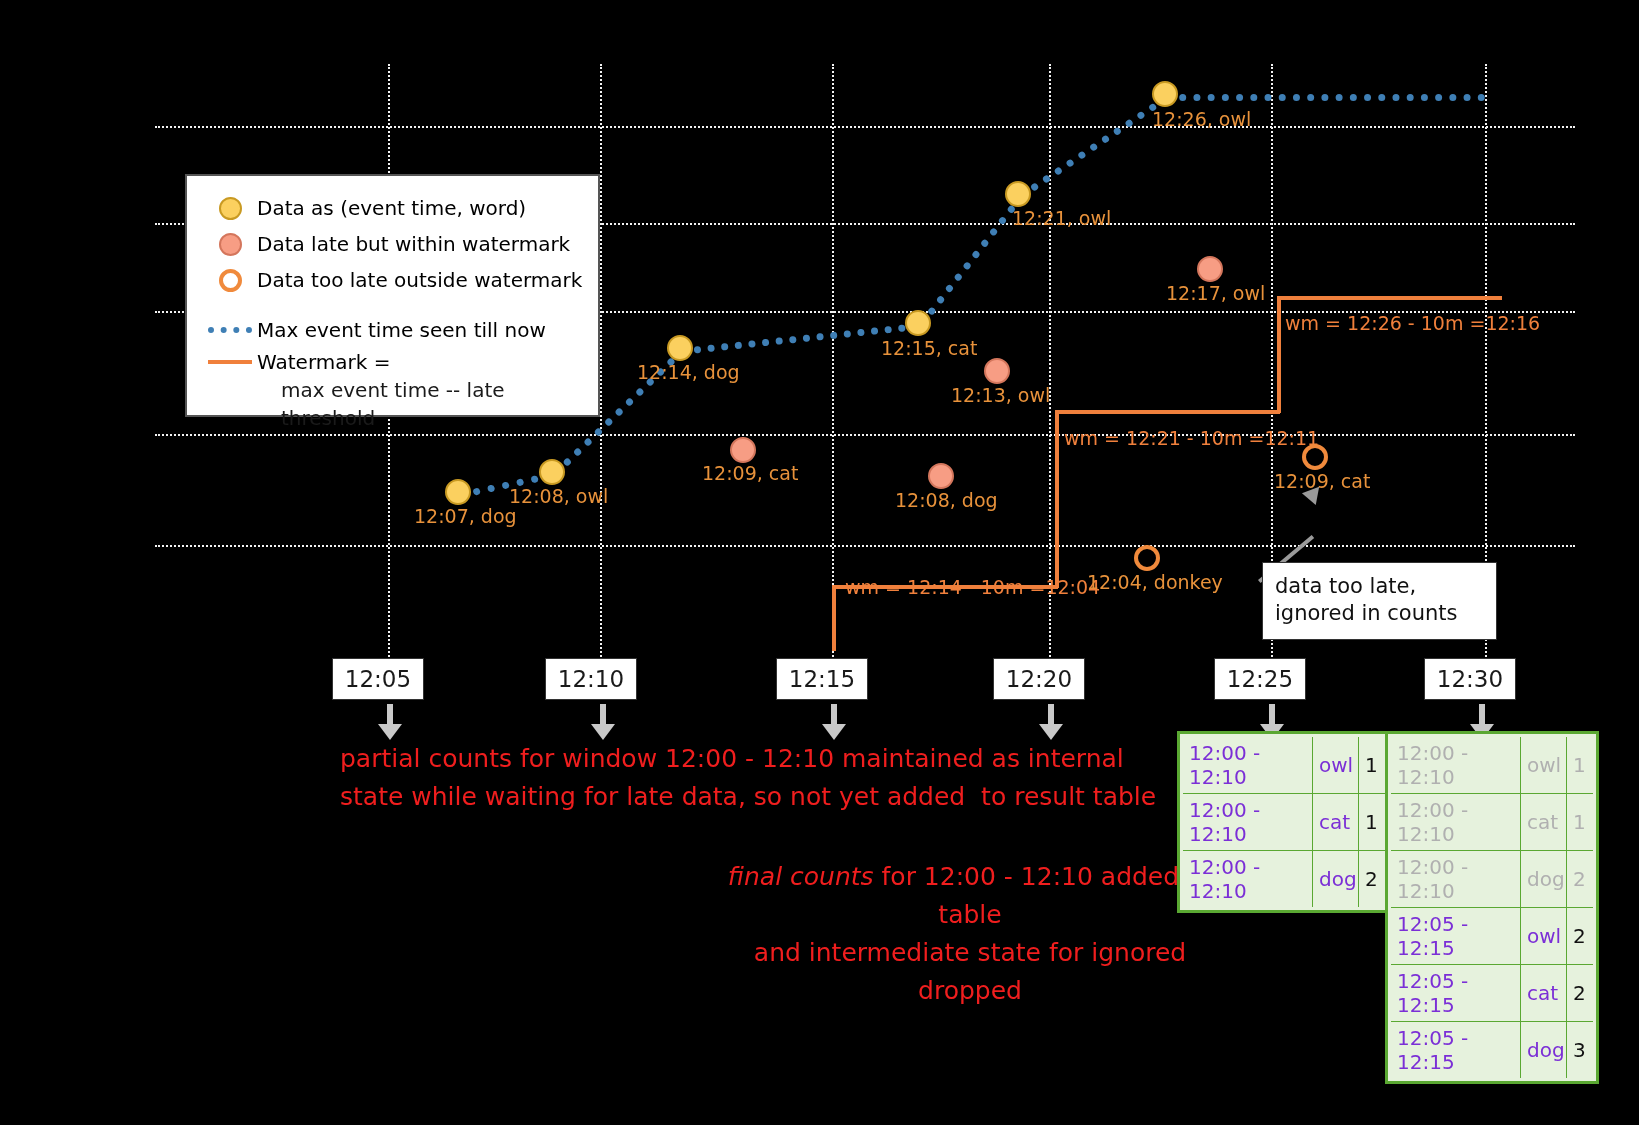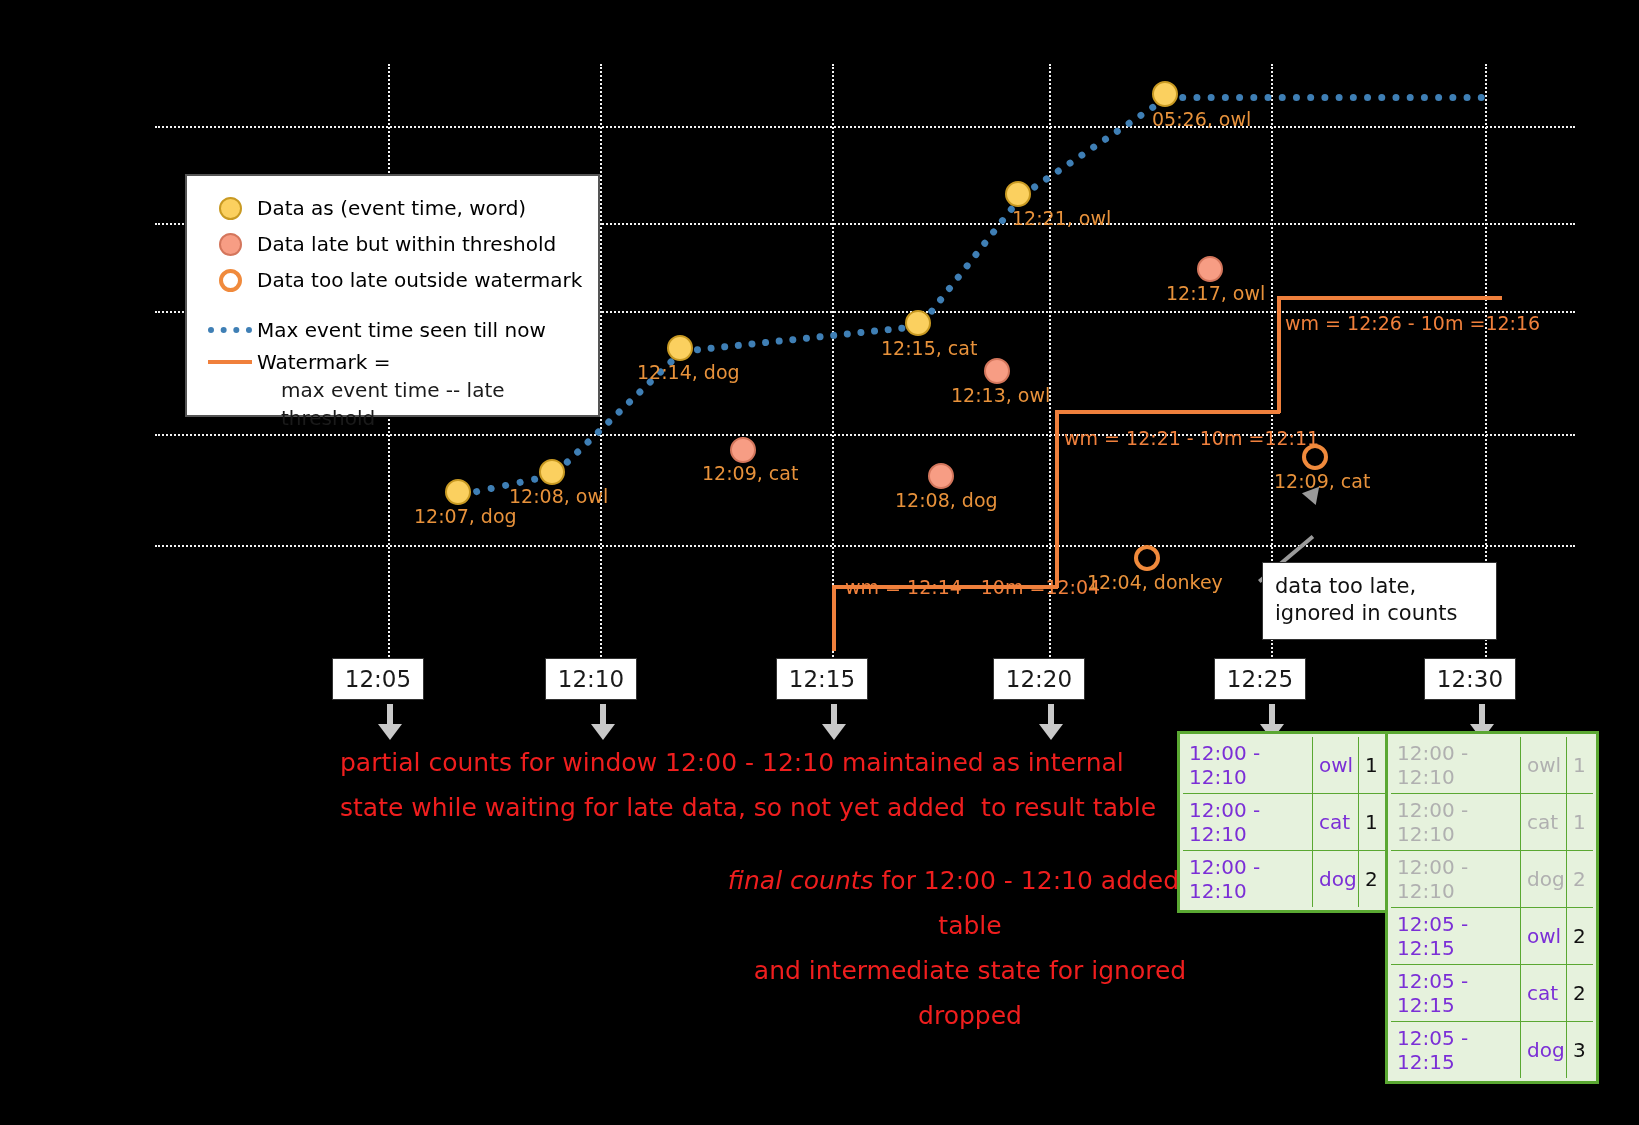--- a/index.html
+++ b/index.html
@@ -164,21 +164,21 @@
     line-height: 27px;
     padding: 10px 12px;
     box-sizing: border-box;
   }
 
   
   .redtext {
     position: absolute;
     color: #f01e1e;
     font-size: 25px;
-    line-height: 45px;
+    line-height: 38px;
     text-align: center;
     white-space: pre;
   }
   .redtext i { font-style: italic; }
 
   
   .rtable {
     position: absolute;
     border: 3px solid #5aa832;
     background: #e6f2dd;
@@ -289,40 +289,40 @@
   <div class="pt late" style="left:984px; top:358px;"></div>
   <div class="ptlabel" style="left:951px; top:384px;">12:13, owl</div>
 
   <div class="pt ontime" style="left:1005px; top:181px;"></div>
   <div class="ptlabel" style="left:1012px; top:207px;">12:21, owl</div>
 
   <div class="pt late" style="left:1197px; top:256px;"></div>
   <div class="ptlabel" style="left:1166px; top:282px;">12:17, owl</div>
 
   <div class="pt ontime" style="left:1152px; top:81px;"></div>
-  <div class="ptlabel" style="left:1152px; top:108px;">05:26, owl</div>
+  <div class="ptlabel" style="left:1152px; top:108px;">12:26, owl</div>
 
   <div class="pt toolate" style="left:1134px; top:545px;"></div>
   <div class="ptlabel" style="left:1087px; top:571px;">12:04, donkey</div>
 
   <div class="pt toolate" style="left:1302px; top:444px;"></div>
   <div class="ptlabel" style="left:1274px; top:470px;">12:09, cat</div>
 
   <div id="legend">
     <div class="lg-row">
       <span class="lg-mark">
           <span class="lg-dot ontime"></span>
         </span>
       <span class="lg-text">Data as (event time, word)</span>
     </div>
     <div class="lg-row">
       <span class="lg-mark">
           <span class="lg-dot late"></span>
         </span>
-      <span class="lg-text">Data late but within threshold</span>
+      <span class="lg-text">Data late but within watermark</span>
     </div>
     <div class="lg-row">
       <span class="lg-mark">
           <span class="lg-dot toolate"></span>
         </span>
       <span class="lg-text">Data too late outside watermark</span>
     </div>
     <div style="height:14px"></div>
     <div class="lg-row">
       <span class="lg-mark">

